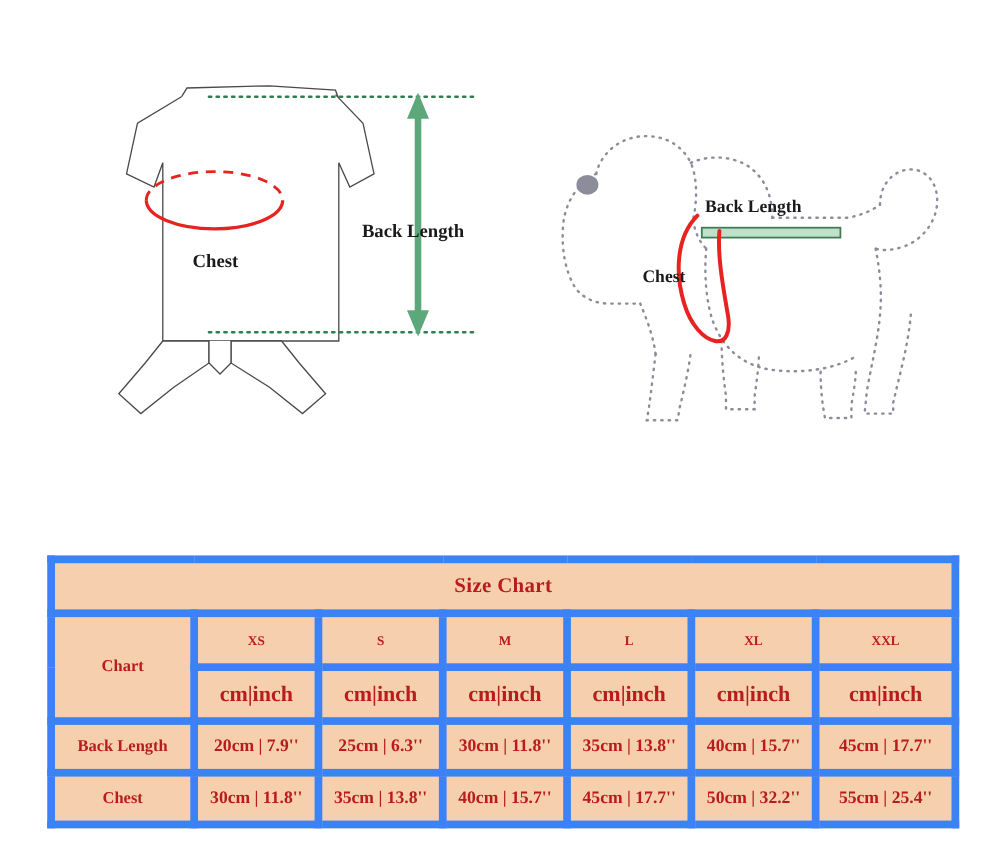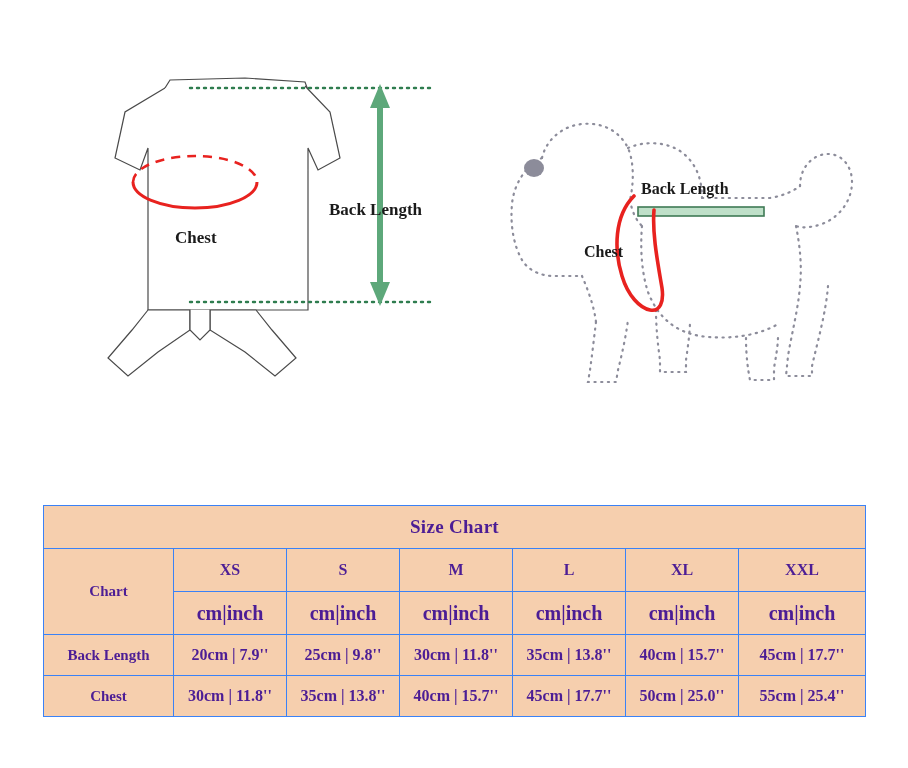--- a/index.html
+++ b/index.html
@@ -59,39 +59,39 @@
     top: 505px;
     width: 822px;
   }
   table.size-chart {
     border-collapse: collapse;
     width: 822px;
     background: #f5cdab;
     table-layout: fixed;
   }
   table.size-chart td, table.size-chart th {
-    border: 1px solid #3b82f6;
+    border: 7px solid #3b82f6;
     text-align: center;
     font-family: "Liberation Serif", serif;
     font-weight: bold;
-    color: #4c1d95;
+    color: #b91c1c;
     padding: 0;
     background: #f6cfae;
   }
   .title-cell {
     font-size: 19px;
     height: 42px;
     letter-spacing: .3px;
   }
   .hdr-size {
     font-size: 15px;
     height: 84px;
   }
   .hdr-col {
-    font-size: 16px;
+    font-size: 12px;
     height: 42px;
   }
   .unit-cell {
     font-size: 20px;
     height: 42px;
   }
   .row-label {
     font-size: 15px;
     height: 40px;
   }
@@ -208,32 +208,32 @@
           <td class="unit-cell">cm|inch</td>
           <td class="unit-cell">cm|inch</td>
           <td class="unit-cell">cm|inch</td>
           <td class="unit-cell">cm|inch</td>
           <td class="unit-cell">cm|inch</td>
           <td class="unit-cell">cm|inch</td>
         </tr>
         <tr>
           <td class="row-label">Back Length</td>
           <td class="data-cell">20cm | 7.9''</td>
-          <td class="data-cell">25cm | 9.8''</td>
+          <td class="data-cell">25cm | 6.3''</td>
           <td class="data-cell">30cm | 11.8''</td>
           <td class="data-cell">35cm | 13.8''</td>
           <td class="data-cell">40cm | 15.7''</td>
           <td class="data-cell">45cm | 17.7''</td>
         </tr>
         <tr>
           <td class="row-label">Chest</td>
           <td class="data-cell">30cm | 11.8''</td>
           <td class="data-cell">35cm | 13.8''</td>
           <td class="data-cell">40cm | 15.7''</td>
           <td class="data-cell">45cm | 17.7''</td>
-          <td class="data-cell">50cm | 25.0''</td>
+          <td class="data-cell">50cm | 32.2''</td>
           <td class="data-cell">55cm | 25.4''</td>
         </tr>
       </tbody>
     </table>
   </div>
 
 </div>
 
 </body></html>

